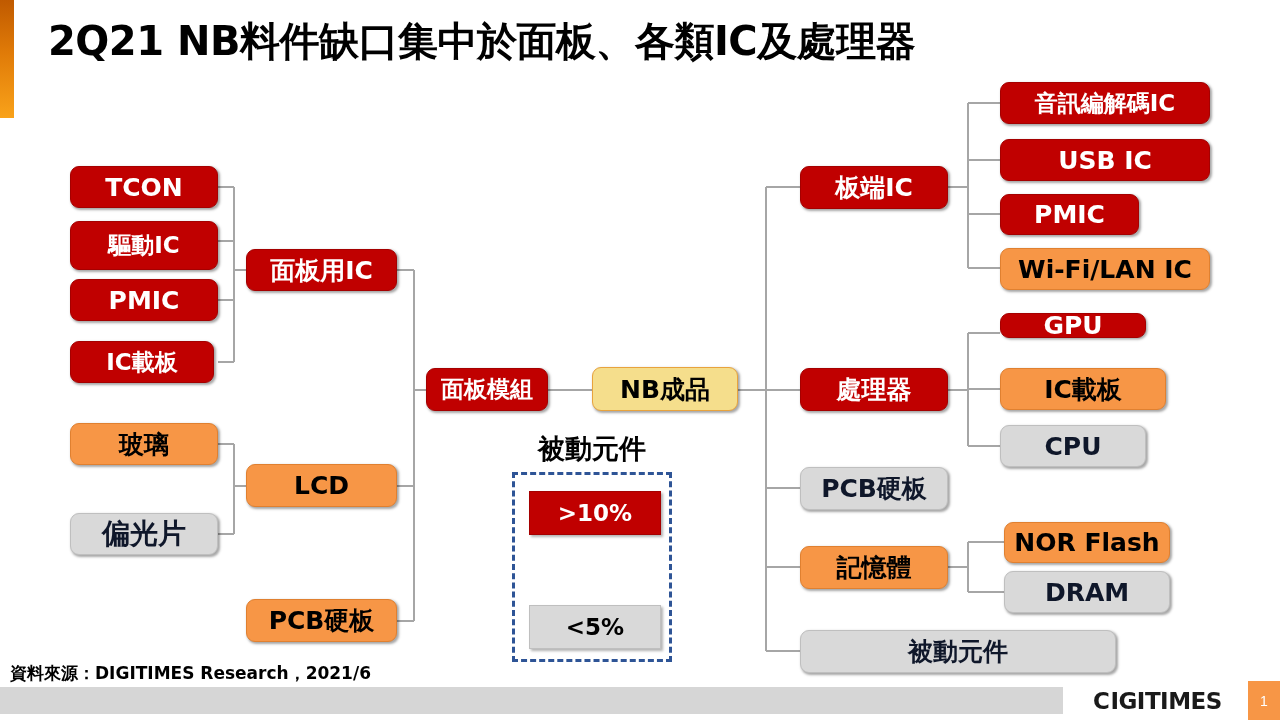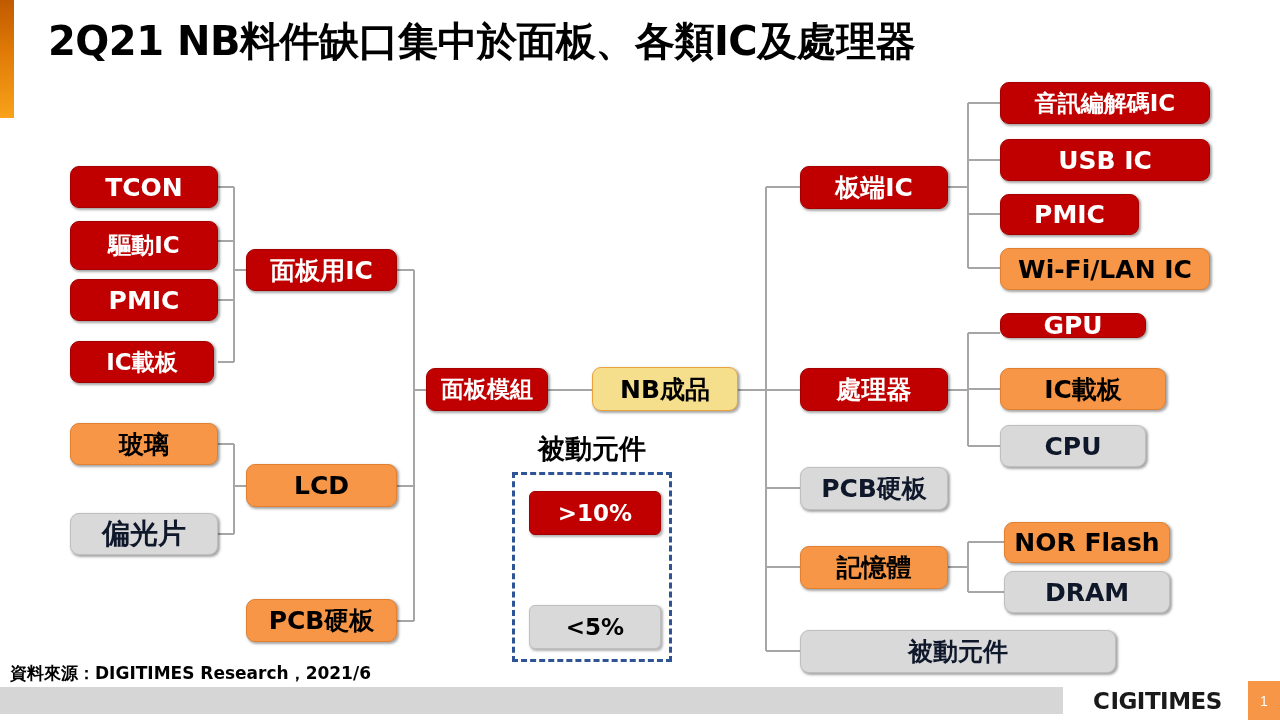--- a/index.html
+++ b/index.html
@@ -112,21 +112,21 @@
   }
   .legend-item {
     position: absolute;
     left: 14px;
     width: 132px;
     height: 44px;
     box-sizing: border-box;
     display: flex;
     align-items: center;
     justify-content: center;
-    border-radius: 6px;
+    border-radius: 0;
     font-size: 23px;
     font-weight: bold;
     box-shadow: 1.5px 1.5px 2.5px rgba(0,0,0,0.3);
     font-family: "DejaVu Sans", "Liberation Sans", sans-serif;
   }
   .legend-item.red   { background:#C00000; color:#ffffff; border:1px solid #A50000; }
   .legend-item.orange{ background:#F9A85B; color:#000000; border:1px solid #E08030; }
   .legend-item.gray  { background:#D9D9D9; color:#000000; border:1px solid #BFBFBF; }
 
   

